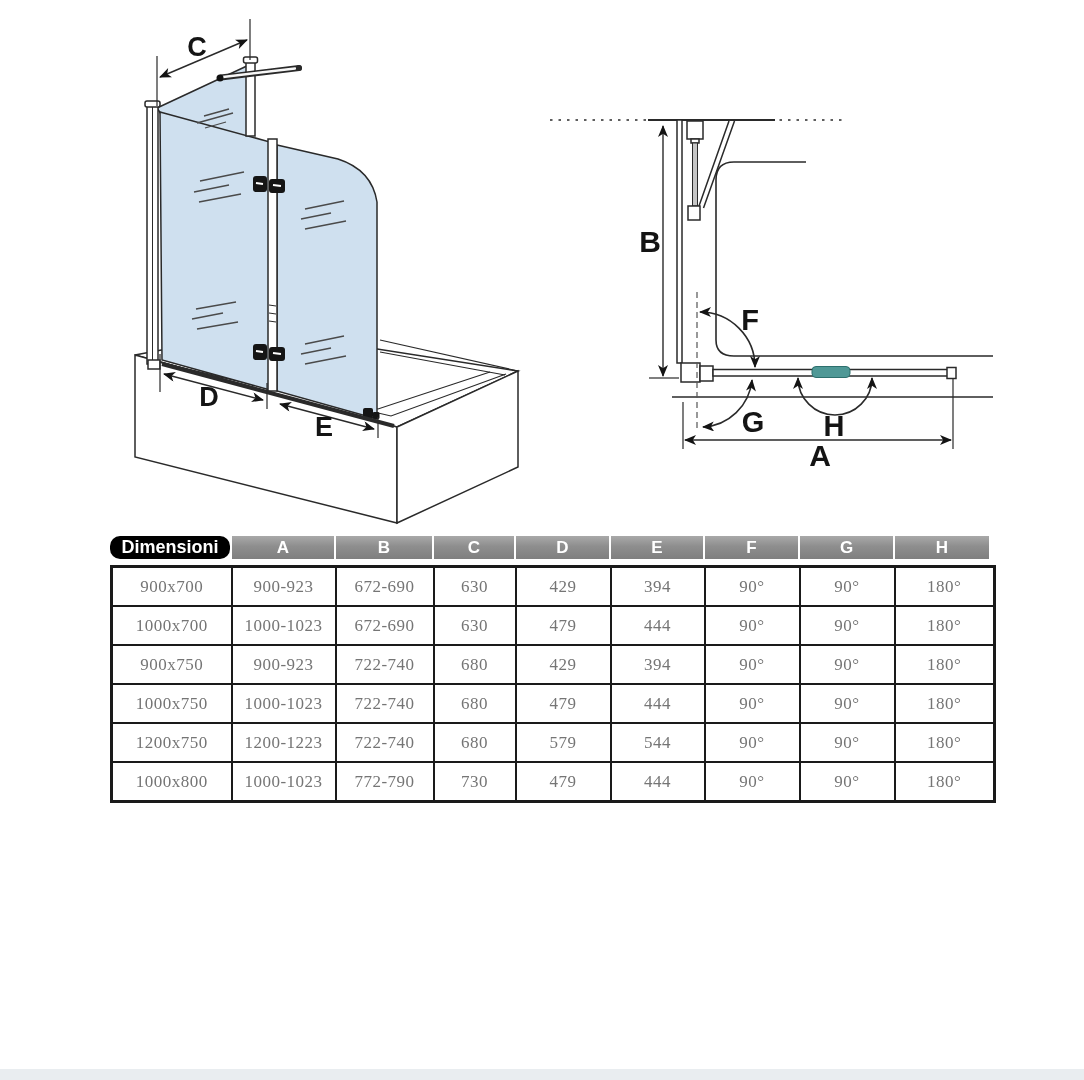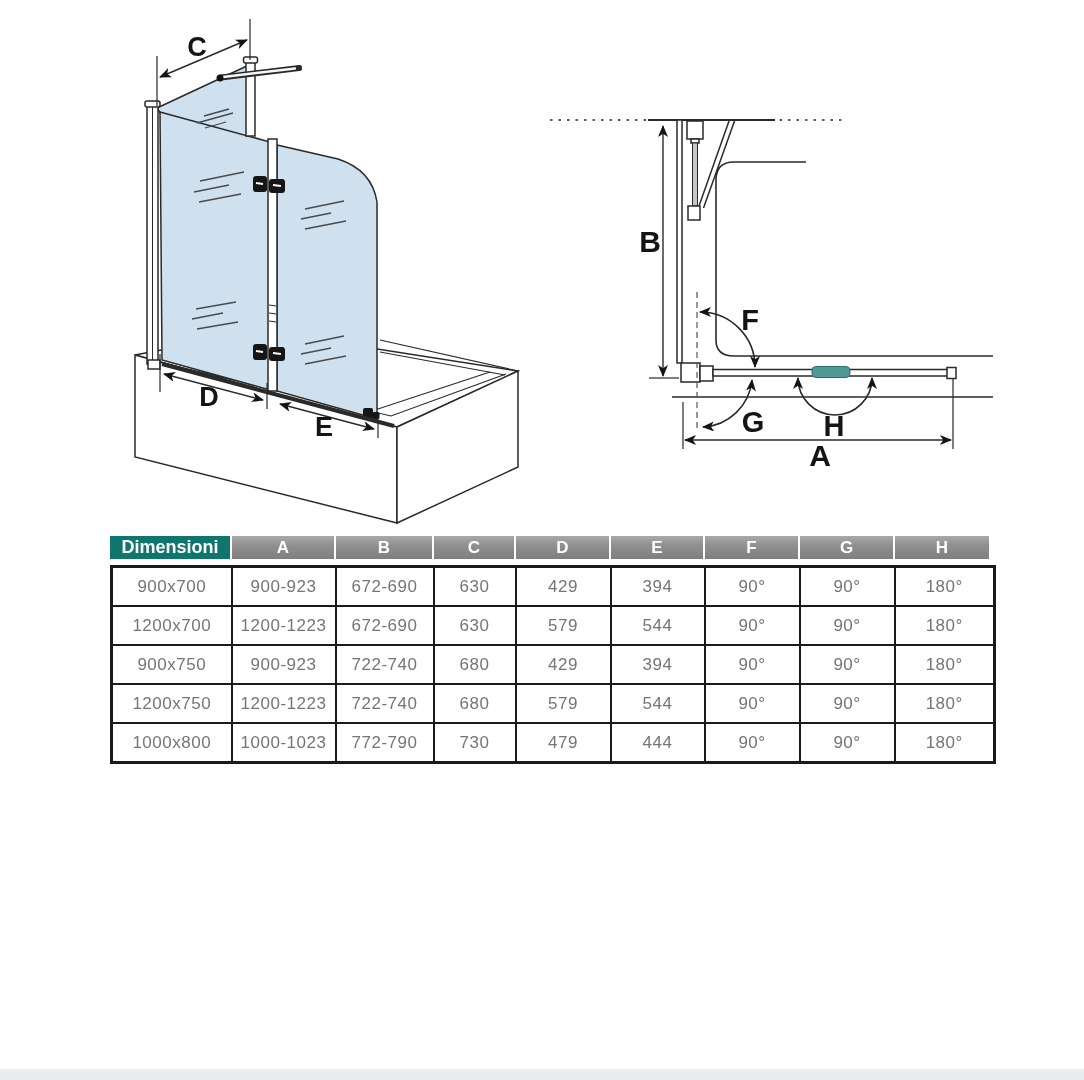--- a/index.html
+++ b/index.html
@@ -6,25 +6,25 @@
   body{width:1084px;height:1080px;position:relative;font-family:"Liberation Sans",sans-serif;overflow:hidden;}
   #stage{position:absolute;left:0;top:0;width:1084px;height:1080px;}
   svg text{font-family:"Liberation Sans",sans-serif;font-weight:bold;fill:#141414;}
 
   
   .thead{position:absolute;left:110px;top:536px;width:883px;display:flex;}
   .thead .hc{height:23px;line-height:23px;text-align:center;color:#fff;font-weight:bold;
     font-size:17px;margin-right:2px;box-sizing:border-box;
     background:linear-gradient(#a9a9a9,#8e8e8e 45%,#7f7f7f);}
   .thead .hc:last-child{margin-right:0;}
-  .thead .hc.dim{background:#0f766e;font-size:18px;}
+  .thead .hc.dim{background:#000000;font-size:18px;border-radius:10px;}
 
   
   table.dims{position:absolute;left:110px;top:565px;border-collapse:collapse;table-layout:fixed;
-    width:883px;border:3px solid #1a1a1a;}
+    width:883px;border:3px solid #1a1a1a;font-family:Liberation Serif, serif;}
   table.dims td{border:2px solid #1a1a1a;height:37px;text-align:center;vertical-align:middle;
     font-size:17px;color:#757575;letter-spacing:.5px;padding:0;background:#fff;}
 
   .footer-strip{position:absolute;left:0;top:1069px;width:1084px;height:11px;background:#e9edf0;}
 </style>
 </head>
 <body>
 
 <div id="stage">
 
@@ -200,42 +200,53 @@
           <td>900-923</td>
           <td>672-690</td>
           <td>630</td>
           <td>429</td>
           <td>394</td>
           <td>90°</td>
           <td>90°</td>
           <td>180°</td>
         </tr>
         <tr>
-          <td>1200x700</td>
-          <td>1200-1223</td>
+          <td>1000x700</td>
+          <td>1000-1023</td>
           <td>672-690</td>
           <td>630</td>
-          <td>579</td>
-          <td>544</td>
+          <td>479</td>
+          <td>444</td>
           <td>90°</td>
           <td>90°</td>
           <td>180°</td>
         </tr>
         <tr>
           <td>900x750</td>
           <td>900-923</td>
           <td>722-740</td>
           <td>680</td>
           <td>429</td>
           <td>394</td>
           <td>90°</td>
           <td>90°</td>
           <td>180°</td>
         </tr>
         <tr>
+          <td>1000x750</td>
+          <td>1000-1023</td>
+          <td>722-740</td>
+          <td>680</td>
+          <td>479</td>
+          <td>444</td>
+          <td>90°</td>
+          <td>90°</td>
+          <td>180°</td>
+        </tr>
+        <tr>
           <td>1200x750</td>
           <td>1200-1223</td>
           <td>722-740</td>
           <td>680</td>
           <td>579</td>
           <td>544</td>
           <td>90°</td>
           <td>90°</td>
           <td>180°</td>
         </tr>

